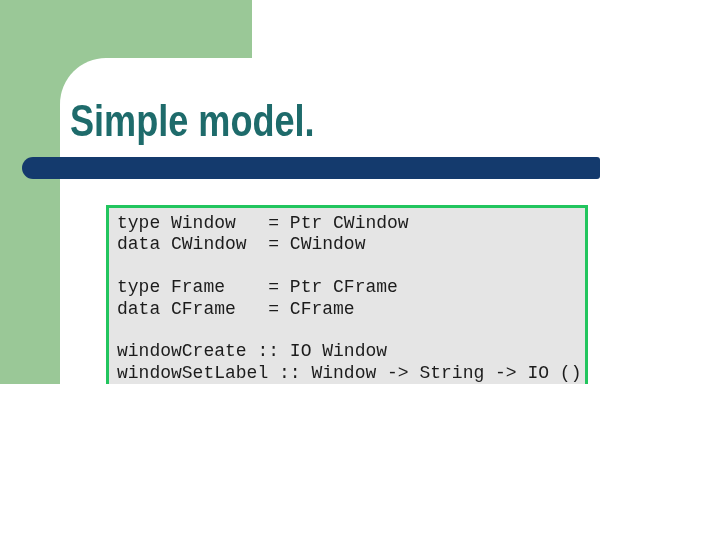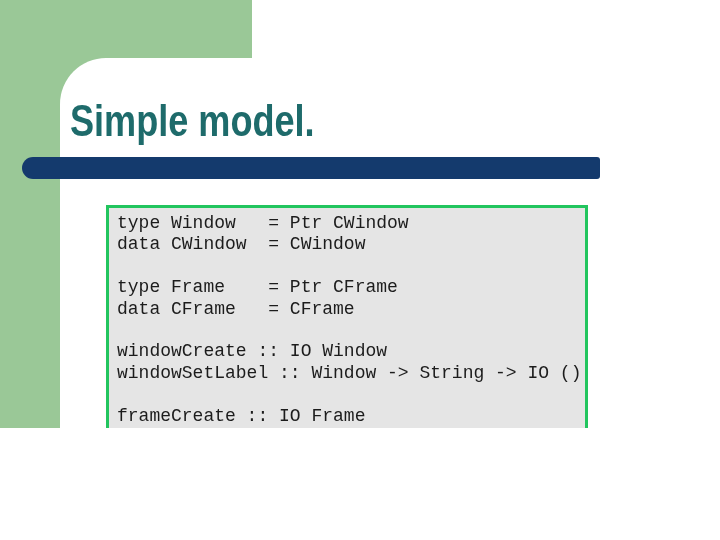--- a/index.html
+++ b/index.html
@@ -4,21 +4,21 @@
 <style>
   html, body {
     margin: 0;
     padding: 0;
     background: #ffffff;
     font-family: "Liberation Sans", sans-serif;
   }
   .slide {
     position: relative;
     width: 720px;
-    height: 428px;
+    height: 384px;
     background: #ffffff;
     overflow: hidden;
   }
   
   .green-top-block {
     position: absolute;
     left: 0; top: 0;
     width: 252px; height: 112px;
     background: #9ac897;
   }

